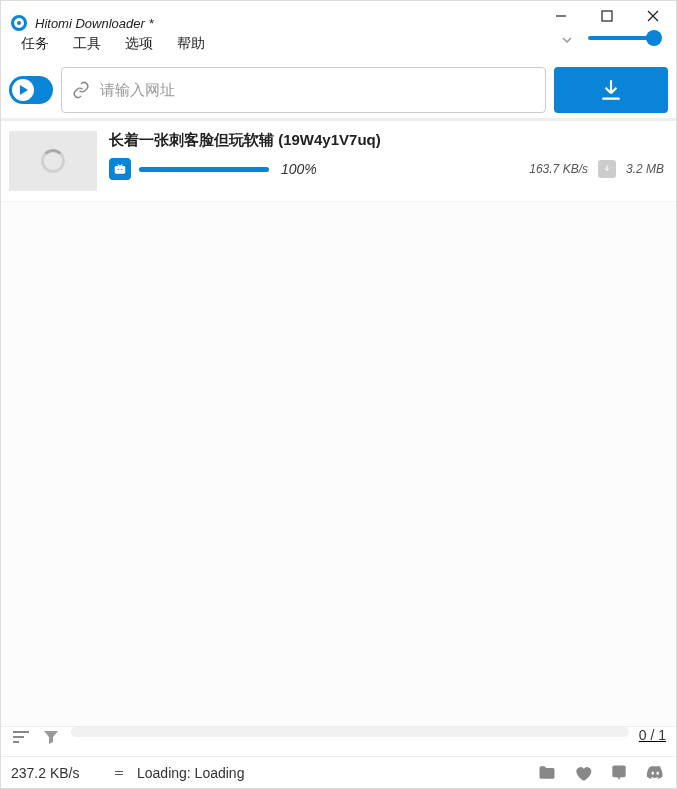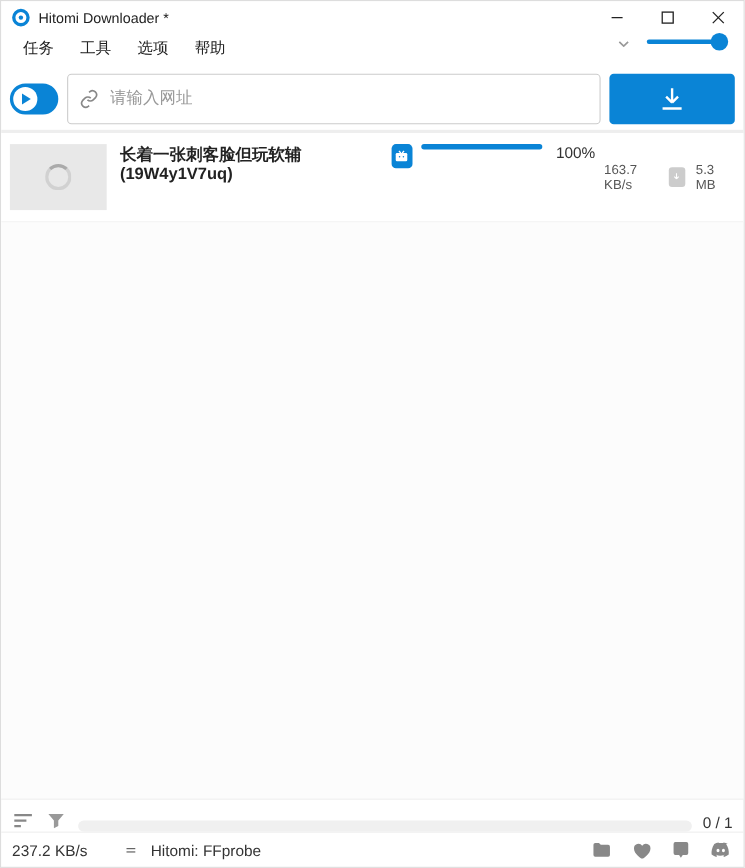--- a/index.html
+++ b/index.html
@@ -1,19 +1,19 @@
 <!DOCTYPE html>
 <html><head>
   <meta charset="utf-8">
   <style>
     * { box-sizing: border-box; margin: 0; padding: 0; font-family: "Segoe UI", "Microsoft YaHei", sans-serif; }
     body { width: 677px; height: 789px; background: #fff; overflow: hidden; display: flex; flex-direction: column; border: 1px solid #ddd; }
     
     
-    .titlebar { height: 30px; display: flex; align-items: center; padding: 0 0 0 10px; }
+    .titlebar { height: 30px; display: flex; align-items: flex-end; padding: 0 0 0 10px; font-style: italic; }
     .app-icon { width: 16px; height: 16px; border-radius: 50%; border: 3px solid #0a84d6; position: relative; }
     .app-icon::after { content:""; position:absolute; width:4px; height:4px; background:#0a84d6; border-radius:50%; top:3px; left:3px;}
     .title-text { font-size: 13px; margin-left: 8px; color: #222; }
     .titlebar-spacer { flex: 1; }
     .winbtn { width: 46px; height: 30px; display:flex; align-items:center; justify-content:center; color:#222; }
     .winbtn svg { width: 12px; height: 12px; stroke: currentColor; stroke-width: 1.2; fill: none; }
     
     
     .menubar { height: 30px; display:flex; align-items:flex-start; padding: 0 10px; gap: 4px; }
     .menu-item { padding: 4px 10px; font-size: 14px; color: #222; }
@@ -33,33 +33,33 @@
     .url-input { border:none; outline:none; flex:1; font-size:15px; color:#3b82f6;}
     .url-input::placeholder { color:#999; }
     .download-btn { width: 114px; height: 46px; background: #0a84d6; border-radius: 4px; display:flex; align-items:center; justify-content:center;}
     .download-btn svg { width: 26px; height: 26px; stroke:#fff; fill:none; stroke-width:2;}
     
     
     .task-list { flex:1; overflow-y:auto; background:#fcfcfc;}
     .task-item { display:flex; padding: 10px 12px 10px 8px; gap: 12px; background:#fff; border-bottom:1px solid #f4f4f4;}
     .thumb { width: 88px; height: 60px; background: #e8e8e8; display:flex; align-items:center; justify-content:center;}
     .spinner { width: 24px; height: 24px; border: 3px solid rgba(120,120,120,0.2); border-top-color: #aaa; border-radius:50%;}
-    .task-info { flex:1; display:flex; flex-direction:row; gap: 8px;}
+    .task-info { flex:1; display:flex; flex-direction:column; gap: 8px;}
     .task-title { font-size: 15px; font-weight:600; color:#222;}
-    .task-row { display:flex; gap:8px;}
+    .task-row { display:flex; align-items:center; gap:8px;font-style:italic;}
     .site-icon { width: 22px; height: 22px; background:#0a84d6; border-radius:4px; display:flex; align-items:center; justify-content:center;}
     .site-icon svg { width:14px; height:14px; fill:#fff;}
     .progress-bar { width: 130px; height: 5px; background:#0a84d6; border-radius:3px;}
     .progress-pct { font-size:14px; color:#333; margin-left:4px;}
     .task-stats { margin-left:auto; display:flex; align-items:center; gap:10px; color:#555; font-size:12px;}
     .save-icon { width:18px; height:18px; background:#ccc; border-radius:3px; display:flex; align-items:center; justify-content:center;}
     .save-icon svg { width:12px; height:12px; fill:#fff;}
     
     
-    .footer-row1 { height: 30px; display:flex; align-items:flex-end; padding: 0 10px; gap:10px; border-top:1px solid #eee;}
+    .footer-row1 { height: 30px; display:flex; align-items:flex-start; padding: 0 10px; gap:10px; border-top:1px solid #eee;text-decoration:underline;}
     .footer-row2 { height: 32px; display:flex; align-items:center; padding: 0 10px; gap:14px; border-top:1px solid #eee;}
     .footer-icon { width:20px; height:20px; color:#888; display:flex; align-items:center; justify-content:center;}
     .footer-scrollbar { flex:1; height:10px; background:#f0f0f0; border-radius:5px;}
     .footer-counter { font-size:14px; color:#333;}
     .status-speed { font-size:14px; color:#333; min-width:90px;}
     .status-text { font-size:14px; color:#333;}
     .footer-spacer { flex:1;}
     .bottom-icon { width:22px; height:22px; color:#888; display:flex; align-items:center; justify-content:center;}
     .bottom-icon svg { width:20px; height:20px; fill:currentColor;}
     .ellipsis { width:8px; height:4px; border-top:1px solid #555; border-bottom:1px solid #555; position:relative;}
@@ -143,21 +143,21 @@
         </div>
         <div class="progress-bar"></div>
         <div class="progress-pct">100%</div>
         <div class="task-stats">
           <span>163.7 KB/s</span>
           <div class="save-icon">
             <svg viewBox="0 0 24 24">
                 <path d="M12 5v10m0 0l-4-4m4 4l4-4" stroke="#fff" fill="none" stroke-width="2"></path>
               </svg>
           </div>
-          <span>5.3 MB</span>
+          <span>3.2 MB</span>
         </div>
       </div>
     </div>
   </div>
 </div>
 
 <div class="footer-row1">
   <div class="footer-icon">
     <svg width="18" height="14">
         <line x1="1" y1="2" x2="17" y2="2" stroke="#888" stroke-width="2"></line>
@@ -170,21 +170,21 @@
         <path d="M1 2h14l-5 6v5l-4 2v-7z" fill="#999"></path>
       </svg>
   </div>
   <div class="footer-scrollbar"></div>
   <div class="footer-counter">0 / 1</div>
 </div>
 
 <div class="footer-row2">
   <div class="status-speed">237.2 KB/s</div>
   <div class="ellipsis"></div>
-  <div class="status-text">Hitomi: FFprobe</div>
+  <div class="status-text">Loading: Loading</div>
   <div class="footer-spacer"></div>
   <div class="bottom-icon">
     <svg viewBox="0 0 24 24">
         <path d="M3 6a2 2 0 012-2h4l2 2h8a2 2 0 012 2v9a2 2 0 01-2 2H5a2 2 0 01-2-2V6z"></path>
       </svg>
   </div>
   <div class="bottom-icon">
     <svg viewBox="0 0 24 24">
         <path d="M12 21s-8-5-8-11a5 5 0 019-3 5 5 0 019 3c0 6-8 11-8 11z"></path>
       </svg>

